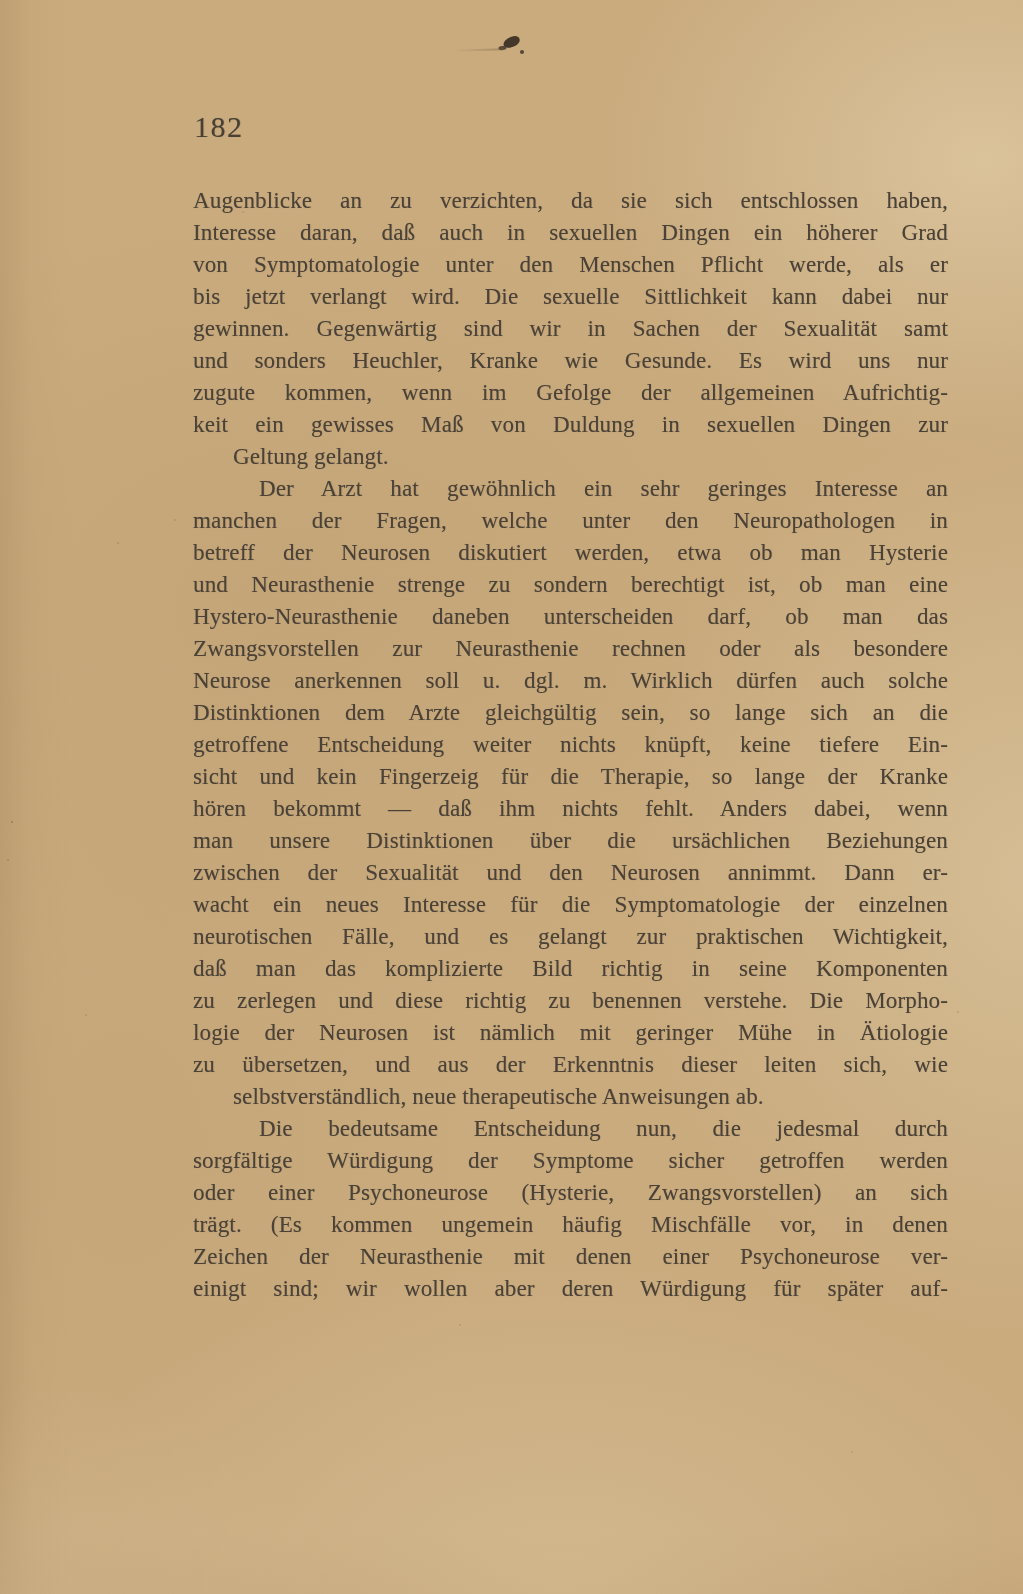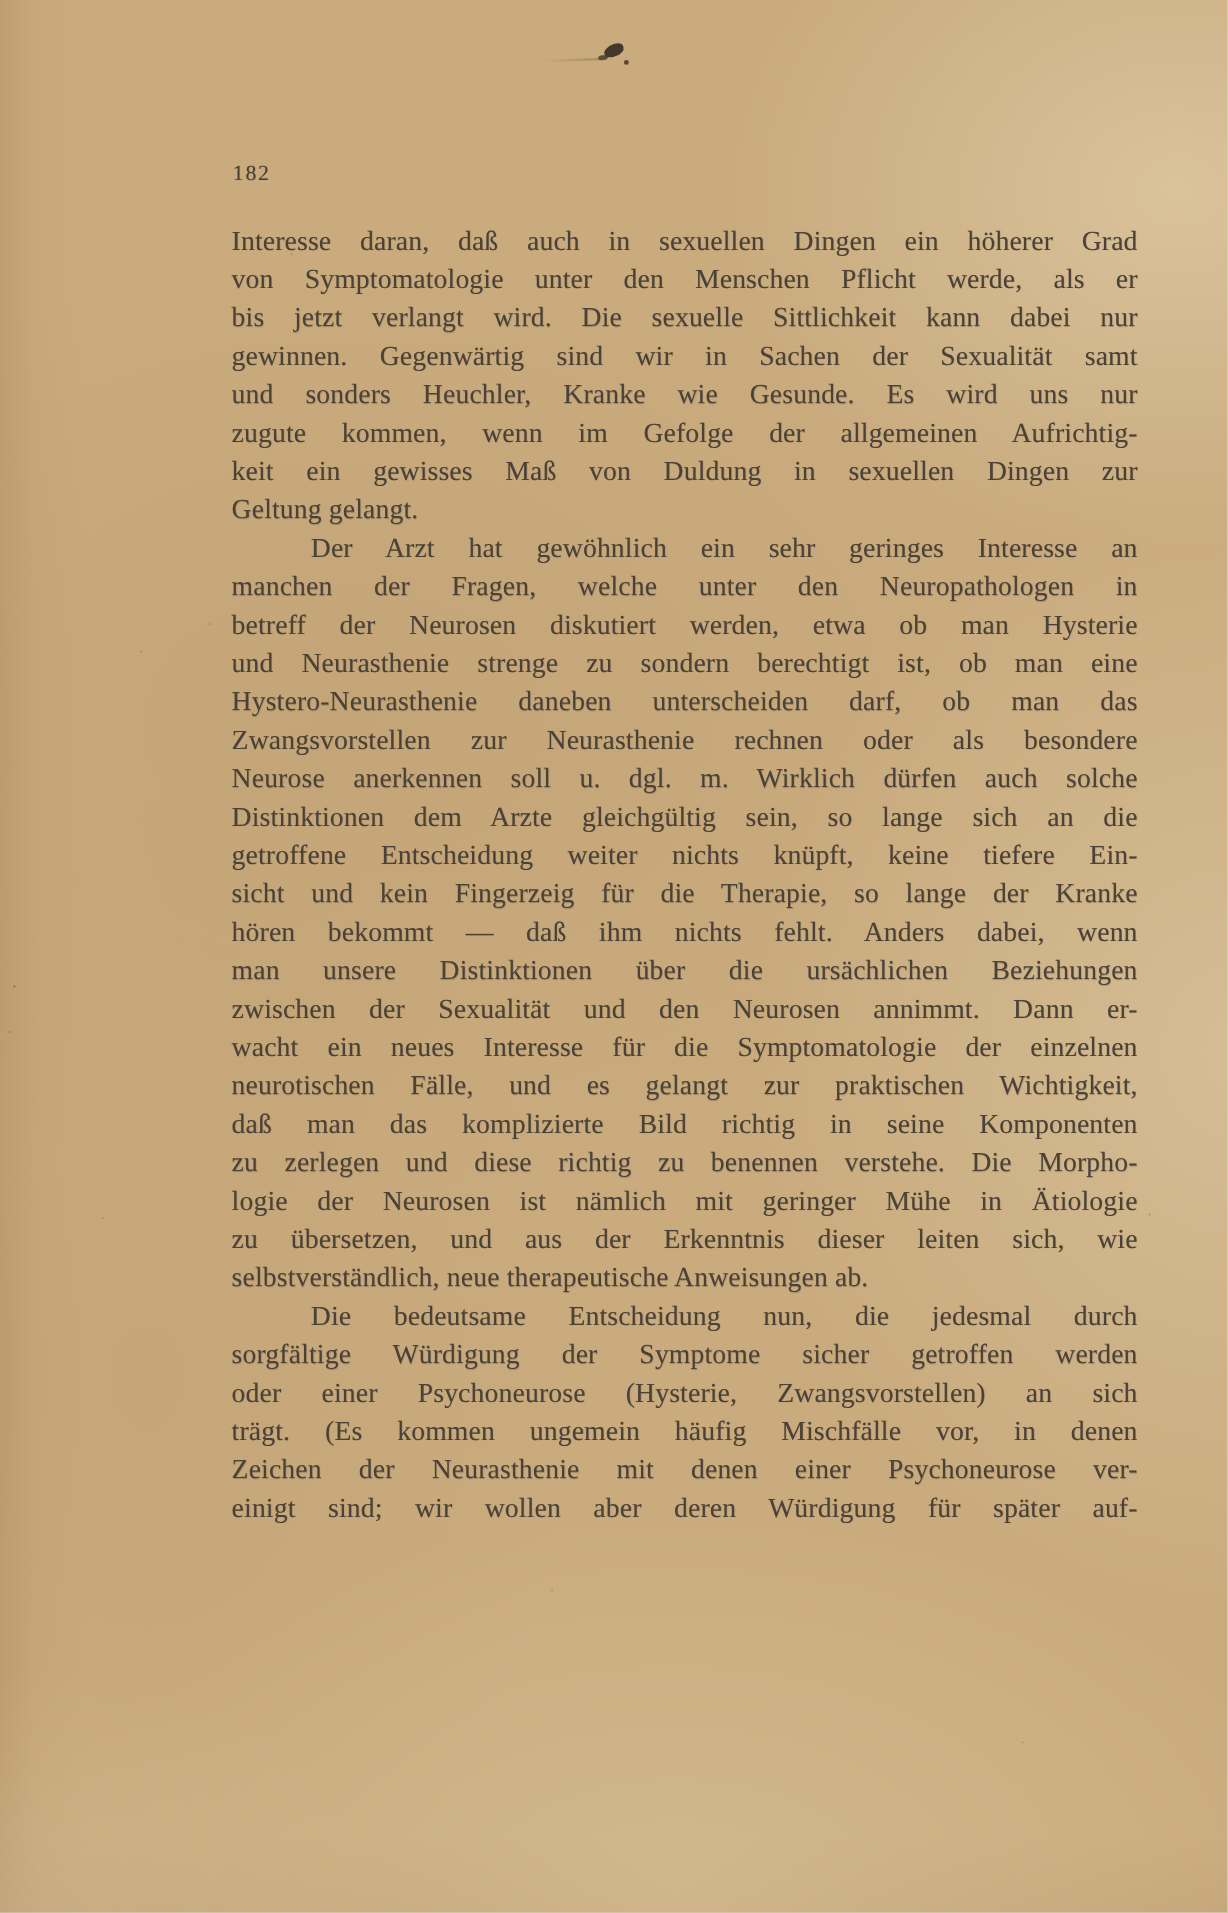--- a/index.html
+++ b/index.html
@@ -31,26 +31,25 @@
       linear-gradient(90deg, rgba(150,115,72,0.22) 0%, rgba(150,115,72,0.05) 3%, rgba(150,115,72,0) 7%),
       linear-gradient(0deg, rgba(150,115,72,0.10) 0%, rgba(150,115,72,0) 4%),
       radial-gradient(ellipse 780px 560px at 28% 38%, rgba(148,112,68,0.10), transparent 72%),
       radial-gradient(ellipse 500px 700px at 12% 72%, rgba(148,112,68,0.08), transparent 72%);
   }
 
   .folio {
     position: absolute;
     left: 194px;
     top: 112px;
-    font-size: 18px;
+    font-size: 30px;
     line-height: 30px;
     letter-spacing: 1.5px;
     color: #484035;
     text-shadow: 0.4px 0.4px 0.7px rgba(60,50,40,0.35);
-    margin-top: 17px;
   }
 
   .text-block {
     position: absolute;
     left: 193px;
     top: 185px;
     width: 755px;
     font-size: 23px;
     line-height: 32px;
     color: #4a4137;
@@ -58,21 +57,21 @@
     text-shadow: 0.4px 0.4px 0.7px rgba(60,50,40,0.30);
   }
 
   .line {
     height: 32px;
     white-space: nowrap;
     text-align: justify;
     text-align-last: justify;
   }
   .line.indent { text-indent: 66px; }
-  .line.flush-left { text-align-last: left; }
+  .line.flush-left { text-align-last: left; margin-left: 40px; }
 
   
   .ink-blot {
     position: absolute;
     left: 503px;
     top: 37px;
     width: 17px;
     height: 10px;
     background: #453729;
     border-radius: 65% 40% 55% 45%;
@@ -114,20 +113,21 @@
 
 <div class="page">
   <span class="ink-blot"></span>
   <span class="ink-smear"></span>
   <span class="ink-dot"></span>
 
   <div class="folio">182</div>
 
   <div class="text-block">
       <div>
+        <div class="line">Augenblicke an zu verzichten, da sie sich entschlossen haben,</div>
         <div class="line">Interesse daran, daß auch in sexuellen Dingen ein höherer Grad</div>
         <div class="line">von Symptomatologie unter den Menschen Pflicht werde, als er</div>
         <div class="line">bis jetzt verlangt wird. Die sexuelle Sittlichkeit kann dabei nur</div>
         <div class="line">gewinnen. Gegenwärtig sind wir in Sachen der Sexualität samt</div>
         <div class="line">und sonders Heuchler, Kranke wie Gesunde.  Es wird uns nur</div>
         <div class="line">zugute kommen, wenn im Gefolge der allgemeinen Aufrichtig-</div>
         <div class="line">keit ein gewisses Maß von Duldung in sexuellen Dingen zur</div>
         <div class="line flush-left">Geltung gelangt.</div>
       </div>
       <div>

